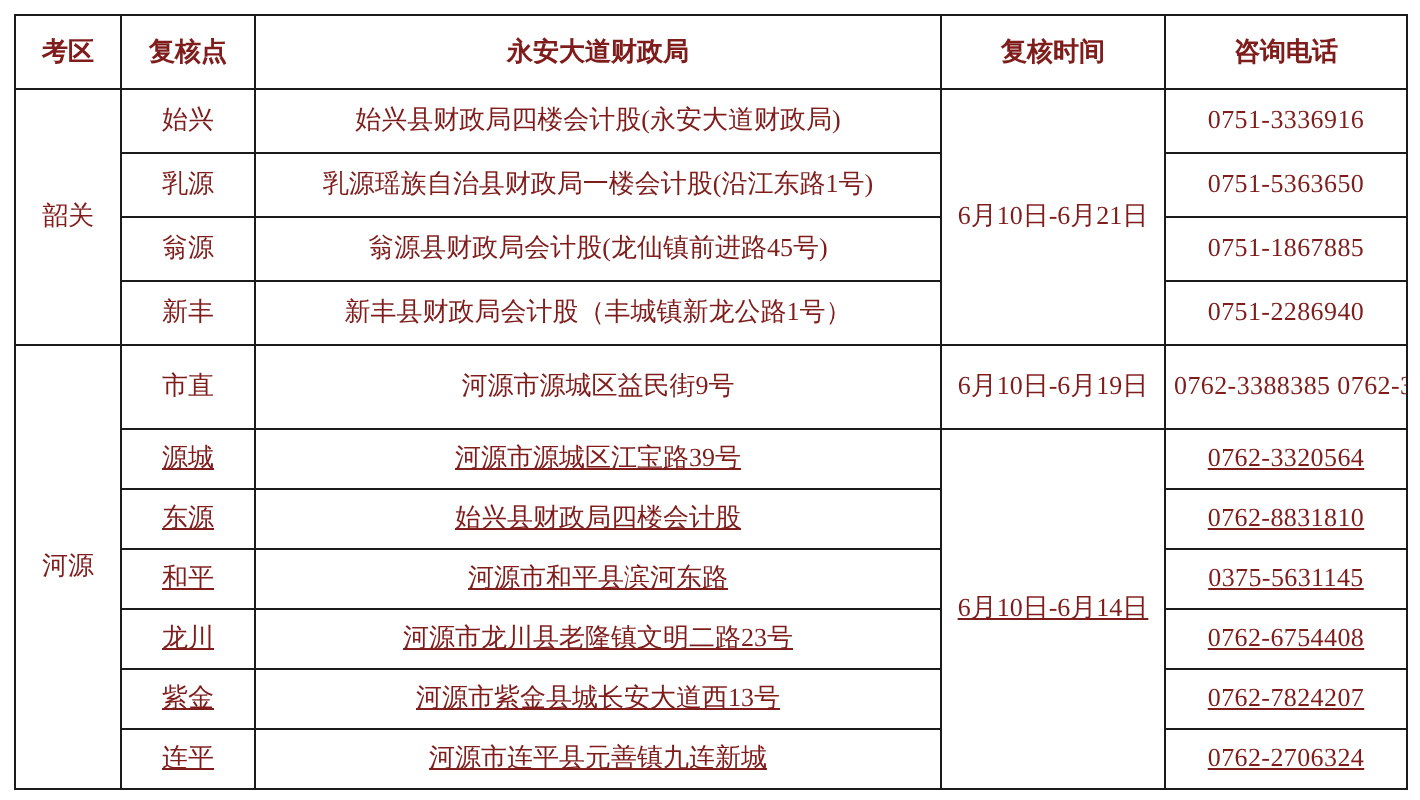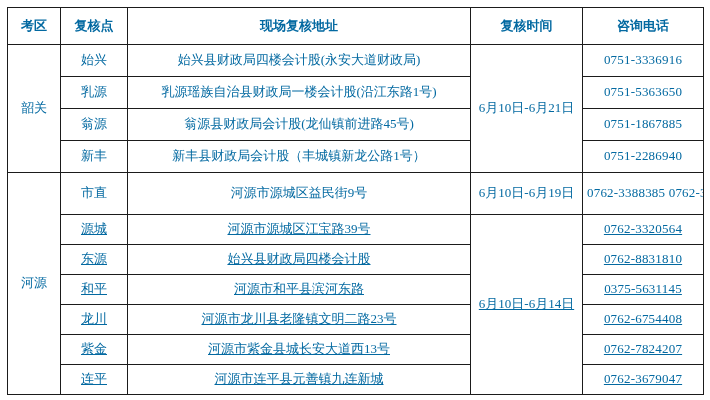--- a/index.html
+++ b/index.html
@@ -9,21 +9,21 @@
     width: 710px;
     height: 400px;
     overflow: hidden;
   }
   .page {
     width: 710px;
     height: 400px;
     box-sizing: border-box;
     padding: 7px 7px 0 7px;
     font-family: "Liberation Serif", "DejaVu Serif", serif;
-    color: #0369a1;
+    color: #7f1d1d;
   }
   table.review-table {
     border-collapse: collapse;
     table-layout: fixed;
     width: 696px;
   }
   table.review-table col.c-region  { width: 53px; }
   table.review-table col.c-point   { width: 67px; }
   table.review-table col.c-address { width: 343px; }
   table.review-table col.c-time    { width: 112px; }
@@ -66,21 +66,21 @@
       <col class="c-region">
         <col class="c-point">
         <col class="c-address">
         <col class="c-time">
         <col class="c-phone">
     </colgroup>
     <thead>
       <tr>
         <th>考区</th>
         <th>复核点</th>
-        <th>现场复核地址</th>
+        <th>永安大道财政局</th>
         <th>复核时间</th>
         <th>咨询电话</th>
       </tr>
     </thead>
     <tbody>
       <tr class="r-std">
         <td class="region-cell" rowspan="4">韶关</td>
         <td class="point-cell">始兴</td>
         <td class="address-cell">始兴县财政局四楼会计股(永安大道财政局)</td>
         <td class="time-cell" rowspan="4">6月10日-6月21日</td>
@@ -131,17 +131,17 @@
         <td class="phone-cell">0762-6754408</td>
       </tr>
       <tr class="r-slim">
         <td class="point-cell">紫金</td>
         <td class="address-cell">河源市紫金县城长安大道西13号</td>
         <td class="phone-cell">0762-7824207</td>
       </tr>
       <tr class="r-slim">
         <td class="point-cell">连平</td>
         <td class="address-cell">河源市连平县元善镇九连新城</td>
-        <td class="phone-cell">0762-3679047</td>
+        <td class="phone-cell">0762-2706324</td>
       </tr>
     </tbody>
   </table>
 </div>
 
 </body></html>

